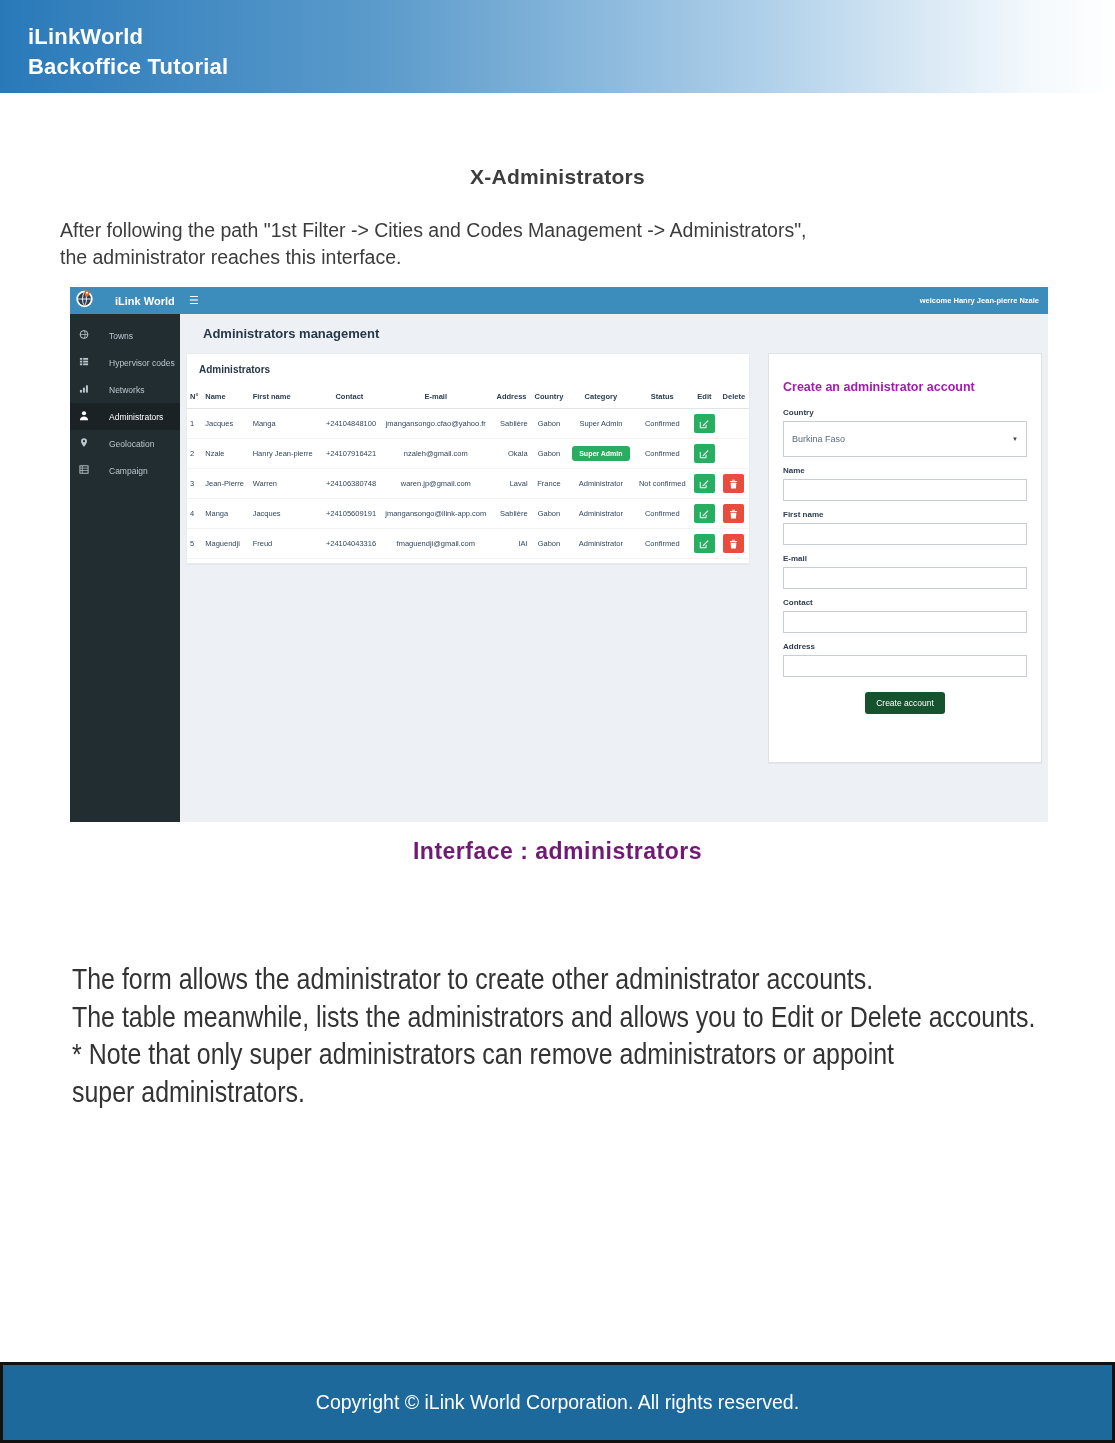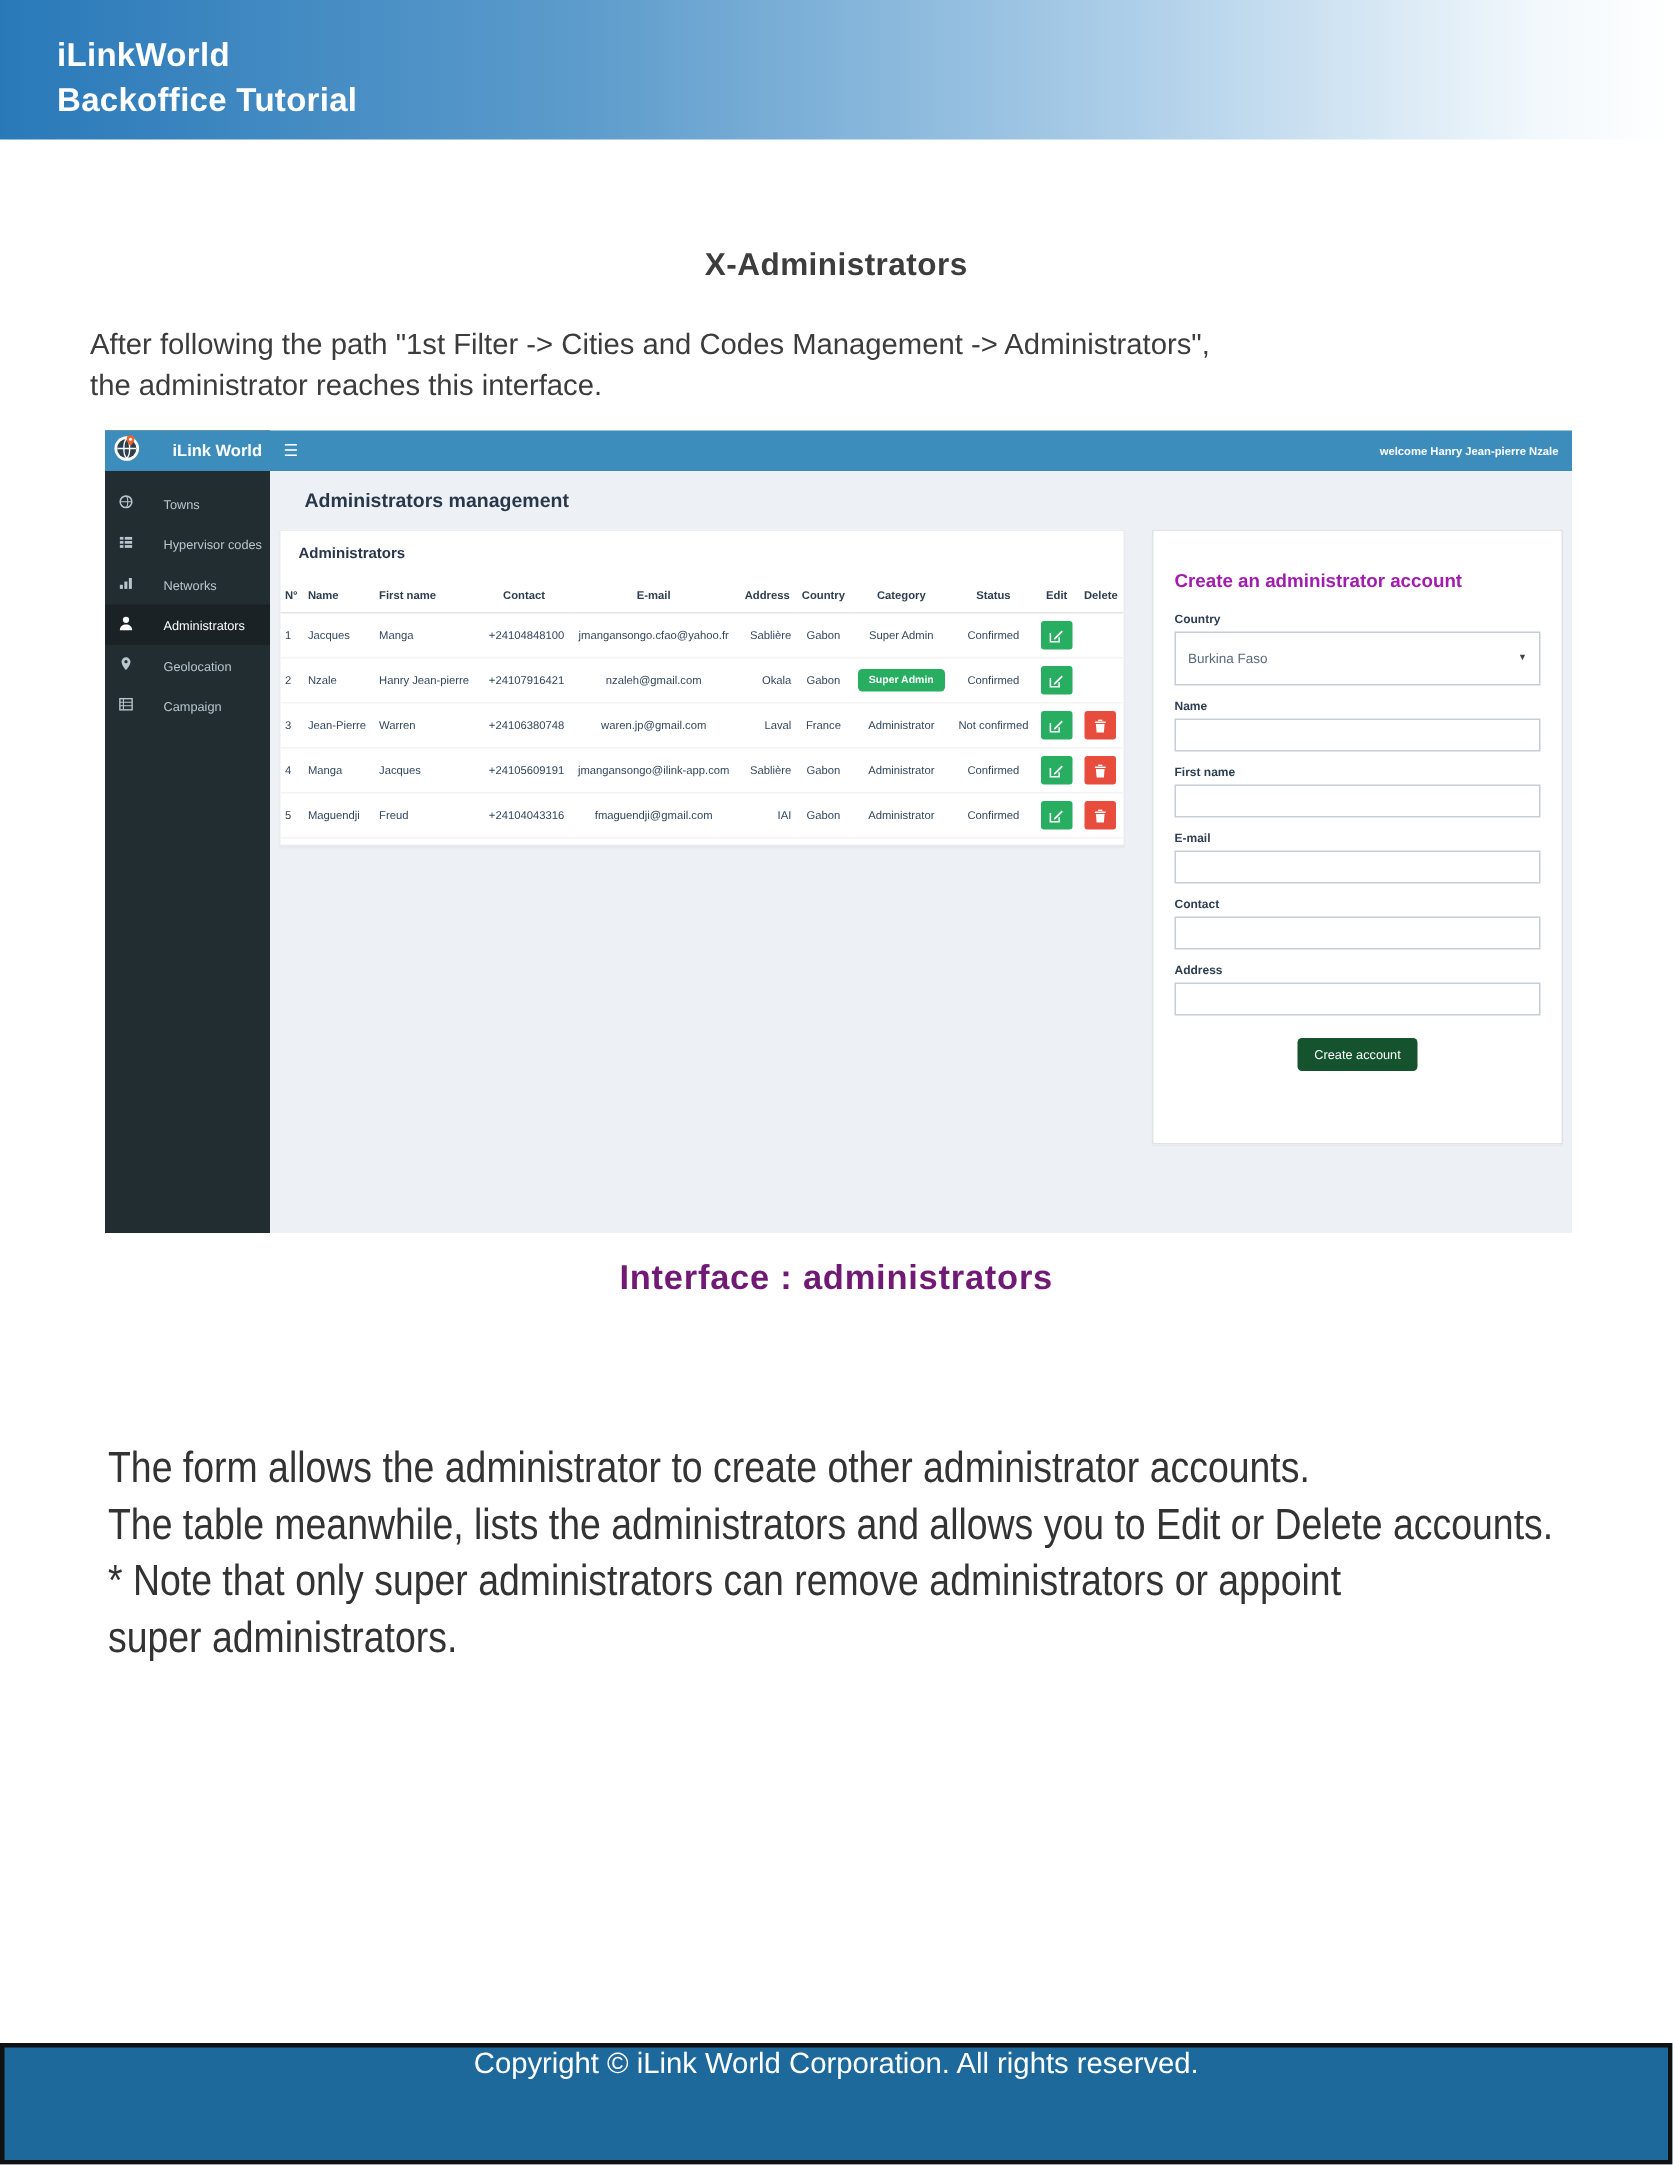--- a/index.html
+++ b/index.html
@@ -1,21 +1,21 @@
 <!DOCTYPE html>
 <html><head>
 <meta charset="utf-8">
 <style>
   * { margin:0; padding:0; box-sizing:border-box; }
   body { width:1115px; font-family:"Liberation Sans", sans-serif; background:#fff; }
   .page { position:relative; width:1115px; height:1443px; background:#fff; overflow:hidden; }
 
   
   .doc-header { height:93px; background:linear-gradient(90deg,#2979b9 0%, #5d9ccc 35%, #aecfe9 68%, #f2f8fc 92%, #ffffff 100%);
-    padding:24px 0 0 38px; color:#fff; }
+    padding:24px 0 0 28px; color:#fff; }
   .doc-header .l1 { font-size:22px; font-weight:600; letter-spacing:0.2px; }
   .doc-header .l2 { font-size:22px; font-weight:600; letter-spacing:0.2px; margin-top:4px; }
 
   .doc-title { text-align:center; margin-top:72px; font-size:21px; font-weight:bold; color:#3d3d3d; letter-spacing:0.3px; }
 
   .intro { margin:28px 0 0 60px; font-size:19.5px; color:#3c3c3c; line-height:27px; }
 
   
   .shot { display:flex; width:978px; height:535px; margin:16px 0 0 70px; font-family:"Liberation Sans", sans-serif; }
   .side { width:110px; background:#222d32; flex-shrink:0; }
@@ -55,21 +55,21 @@
   .f-select .val { font-size:9px; color:#5a6b7d; }
   .f-select .arrow { font-size:6px; color:#444; }
   .btn-create { display:block; margin:15px auto 0; background:#14532d; color:#fff; border:none; border-radius:3px; font-size:8.5px; padding:6px 11px; cursor:pointer; font-family:"Liberation Sans", sans-serif; }
 
   
   .caption { text-align:center; font-size:23px; font-weight:bold; color:#701a75; letter-spacing:0.5px; margin-top:16px; }
   .bodytext { margin:96px 0 0 72px; font-size:29px; color:#333; line-height:37.5px; transform:scaleX(0.86); transform-origin:left top; white-space:nowrap; font-weight:400; }
 
   
   .doc-footer { position:absolute; left:0; bottom:0; width:1115px; height:81px; background:#1e699b; border:3px solid #111;
-    display:flex; align-items:flex-start; justify-content:center; color:#fff; font-size:19.5px; }
+    display:flex; align-items:center; justify-content:center; color:#fff; font-size:19.5px; }
 </style>
 </head>
 <body>
 
 <div class="page">
 
   <div class="doc-header">
     <div class="l1">iLinkWorld</div>
     <div class="l2">Backoffice Tutorial</div>
   </div>

